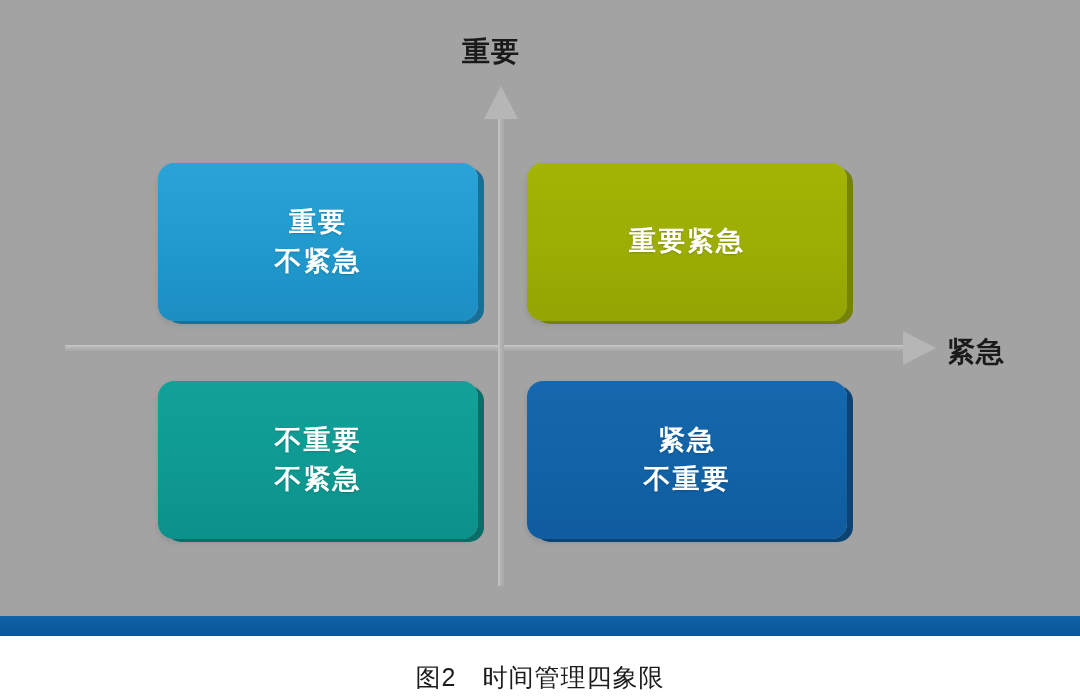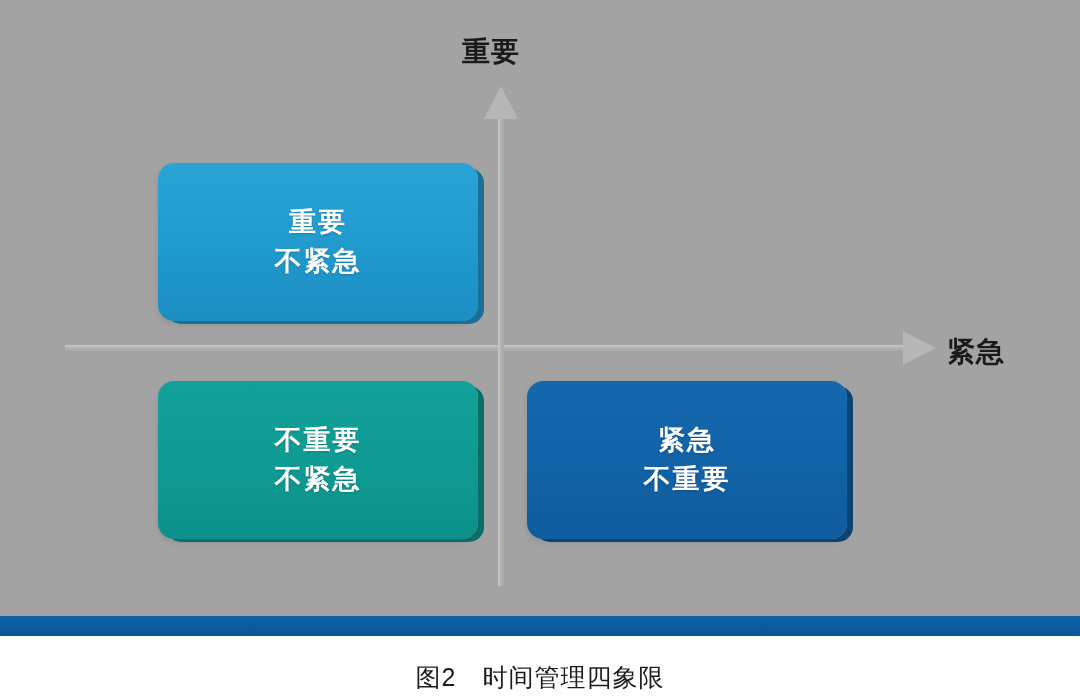--- a/index.html
+++ b/index.html
@@ -182,20 +182,23 @@
     <div class="axis-vertical-arrow"></div>
 
     <div class="axis-label axis-label-top">重要</div>
     <div class="axis-label axis-label-right">紧急</div>
 
     <div class="quadrant q-top-left">
       <span class="qline">重要</span>
       <span class="qline">不紧急</span>
     </div>
 
+    <div class="quadrant q-top-right">
+      <span class="qline">重要紧急</span>
+    </div>
 
     <div class="quadrant q-bottom-left">
       <span class="qline">不重要</span>
       <span class="qline">不紧急</span>
     </div>
 
     <div class="quadrant q-bottom-right">
       <span class="qline">紧急</span>
       <span class="qline">不重要</span>
     </div>

